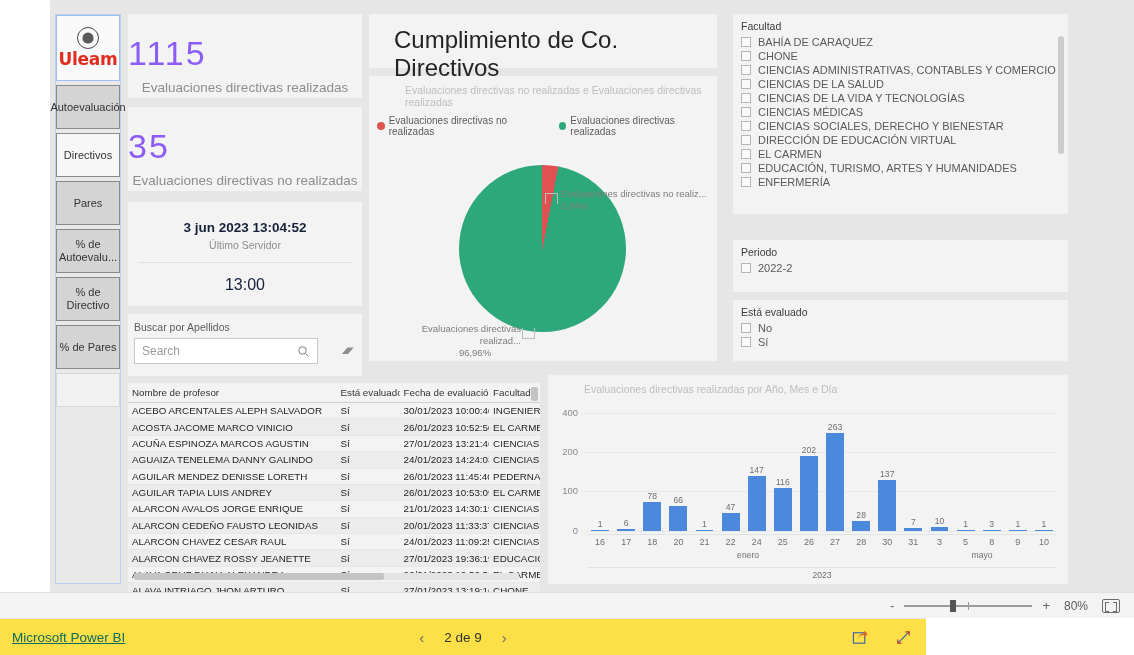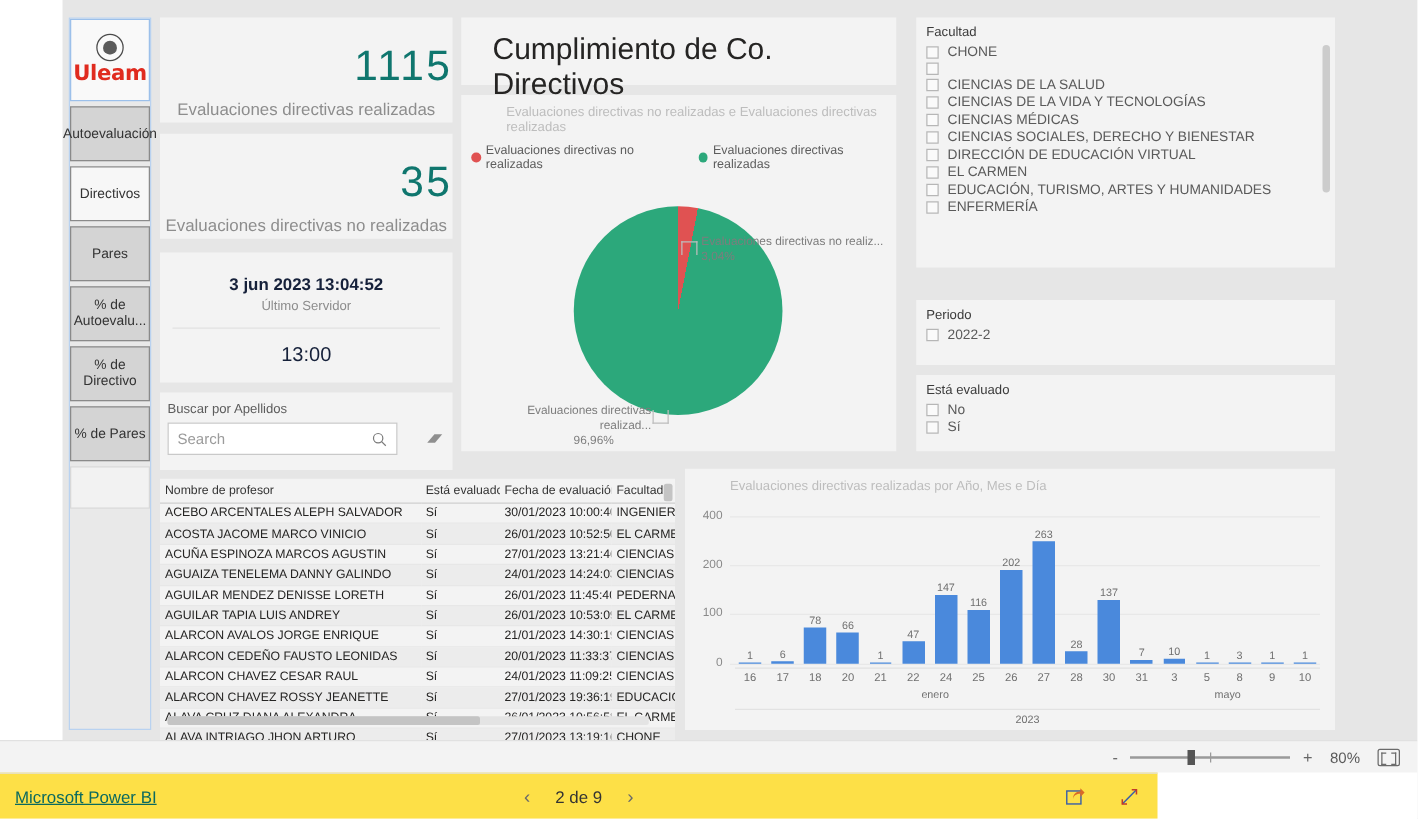--- a/index.html
+++ b/index.html
@@ -92,23 +92,23 @@
   .nav-tab.blank { background: #f2f2f2; border: 1px solid #d8d8d8; min-height: 34px; }
 
   
   .card {
     position: absolute;
     background: #f3f3f3;
   }
 
   
   .kpi-value {
-    text-align: right;
+    text-align: left;
     font-size: 34px;
-    color: #0f766e;
+    color: #8b5cf6;
     font-weight: 400;
     letter-spacing: 2px;
     line-height: 1;
   }
   .kpi-label {
     text-align: center;
     font-size: 13.5px;
     color: #8d8d8d;
     margin-top: 10px;
   }
@@ -656,24 +656,29 @@
           </div>
         <div class="year-row">2023</div>
       </div>
     </div>
 
     <div class="card" id="card-facultad">
       <div class="slicer-hdr">Facultad</div>
       <div id="facultad-list">
           <div class="slicer-row">
             <span class="cbx"></span>
+            <span>BAHÍA DE CARAQUEZ</span>
+          </div>
+          <div class="slicer-row">
+            <span class="cbx"></span>
             <span>CHONE</span>
           </div>
           <div class="slicer-row">
             <span class="cbx"></span>
+            <span>CIENCIAS ADMINISTRATIVAS, CONTABLES Y COMERCIO</span>
           </div>
           <div class="slicer-row">
             <span class="cbx"></span>
             <span>CIENCIAS DE LA SALUD</span>
           </div>
           <div class="slicer-row">
             <span class="cbx"></span>
             <span>CIENCIAS DE LA VIDA Y TECNOLOGÍAS</span>
           </div>
           <div class="slicer-row">

